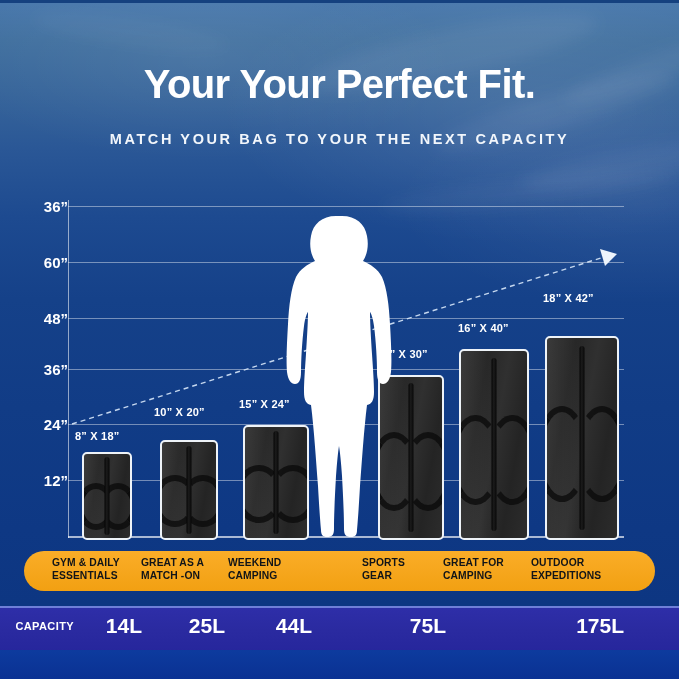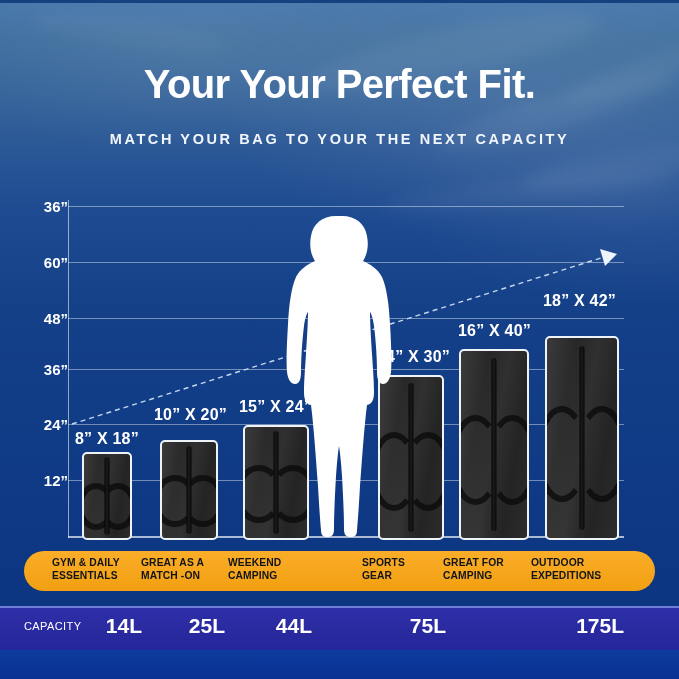--- a/index.html
+++ b/index.html
@@ -68,21 +68,21 @@
     position:absolute;top:34%;height:42%;width:58%;
     border:6px solid #0a0a0a;opacity:.92;
   }
   .bag .arcL{left:-16%;border-radius:50%;border-right-color:transparent;border-top-color:rgba(10,10,10,.85);border-bottom-color:rgba(10,10,10,.85);}
   .bag .arcR{right:-16%;border-radius:50%;border-left-color:transparent;border-top-color:rgba(10,10,10,.85);border-bottom-color:rgba(10,10,10,.85);}
   .bag .gloss{
     position:absolute;left:0;top:0;width:46%;height:100%;
     background:linear-gradient(90deg,rgba(255,255,255,.055),rgba(255,255,255,0));
   }
   .bag-label{
-    position:absolute;color:#ffffff;font-size:16px;font-weight:bold;
+    position:absolute;color:#ffffff;font-size:11px;font-weight:bold;
     white-space:nowrap;letter-spacing:.2px;
   }
 
   
   #person{position:absolute;left:278px;top:214px;width:122px;height:324px;}
 
   
   #cat-band{
     position:absolute;left:24px;top:551px;width:631px;height:40px;
     background:linear-gradient(180deg,#faad28,#f2a012);
@@ -93,22 +93,22 @@
     font-size:10.3px;font-weight:bold;line-height:12.6px;letter-spacing:.1px;
   }
 
   
   #cap-strip{
     position:absolute;left:0;top:606px;width:679px;height:44px;
     background:linear-gradient(180deg,#2e2ea8,#2a2aa0 50%,#26269c);
     border-top:2px solid #6f7fd8;border-bottom:2px solid #6f7fd8;
   }
   #cap-word{
-    position:absolute;left:24px;top:620px;width:70px;text-align:left;
-    color:#ffffff;font-size:11px;font-weight:normal;letter-spacing:.4px;
+    position:absolute;left:4px;top:620px;width:70px;text-align:right;
+    color:#ffffff;font-size:11px;font-weight:bold;letter-spacing:.4px;
   }
   .cap{
     position:absolute;top:614px;text-align:right;color:#ffffff;
     font-size:21px;font-weight:bold;
   }
   #bottom-strip{
     position:absolute;left:0;top:650px;width:679px;height:29px;
     background:linear-gradient(180deg,#0d3b9e,#0a3193);
   }
 </style>

